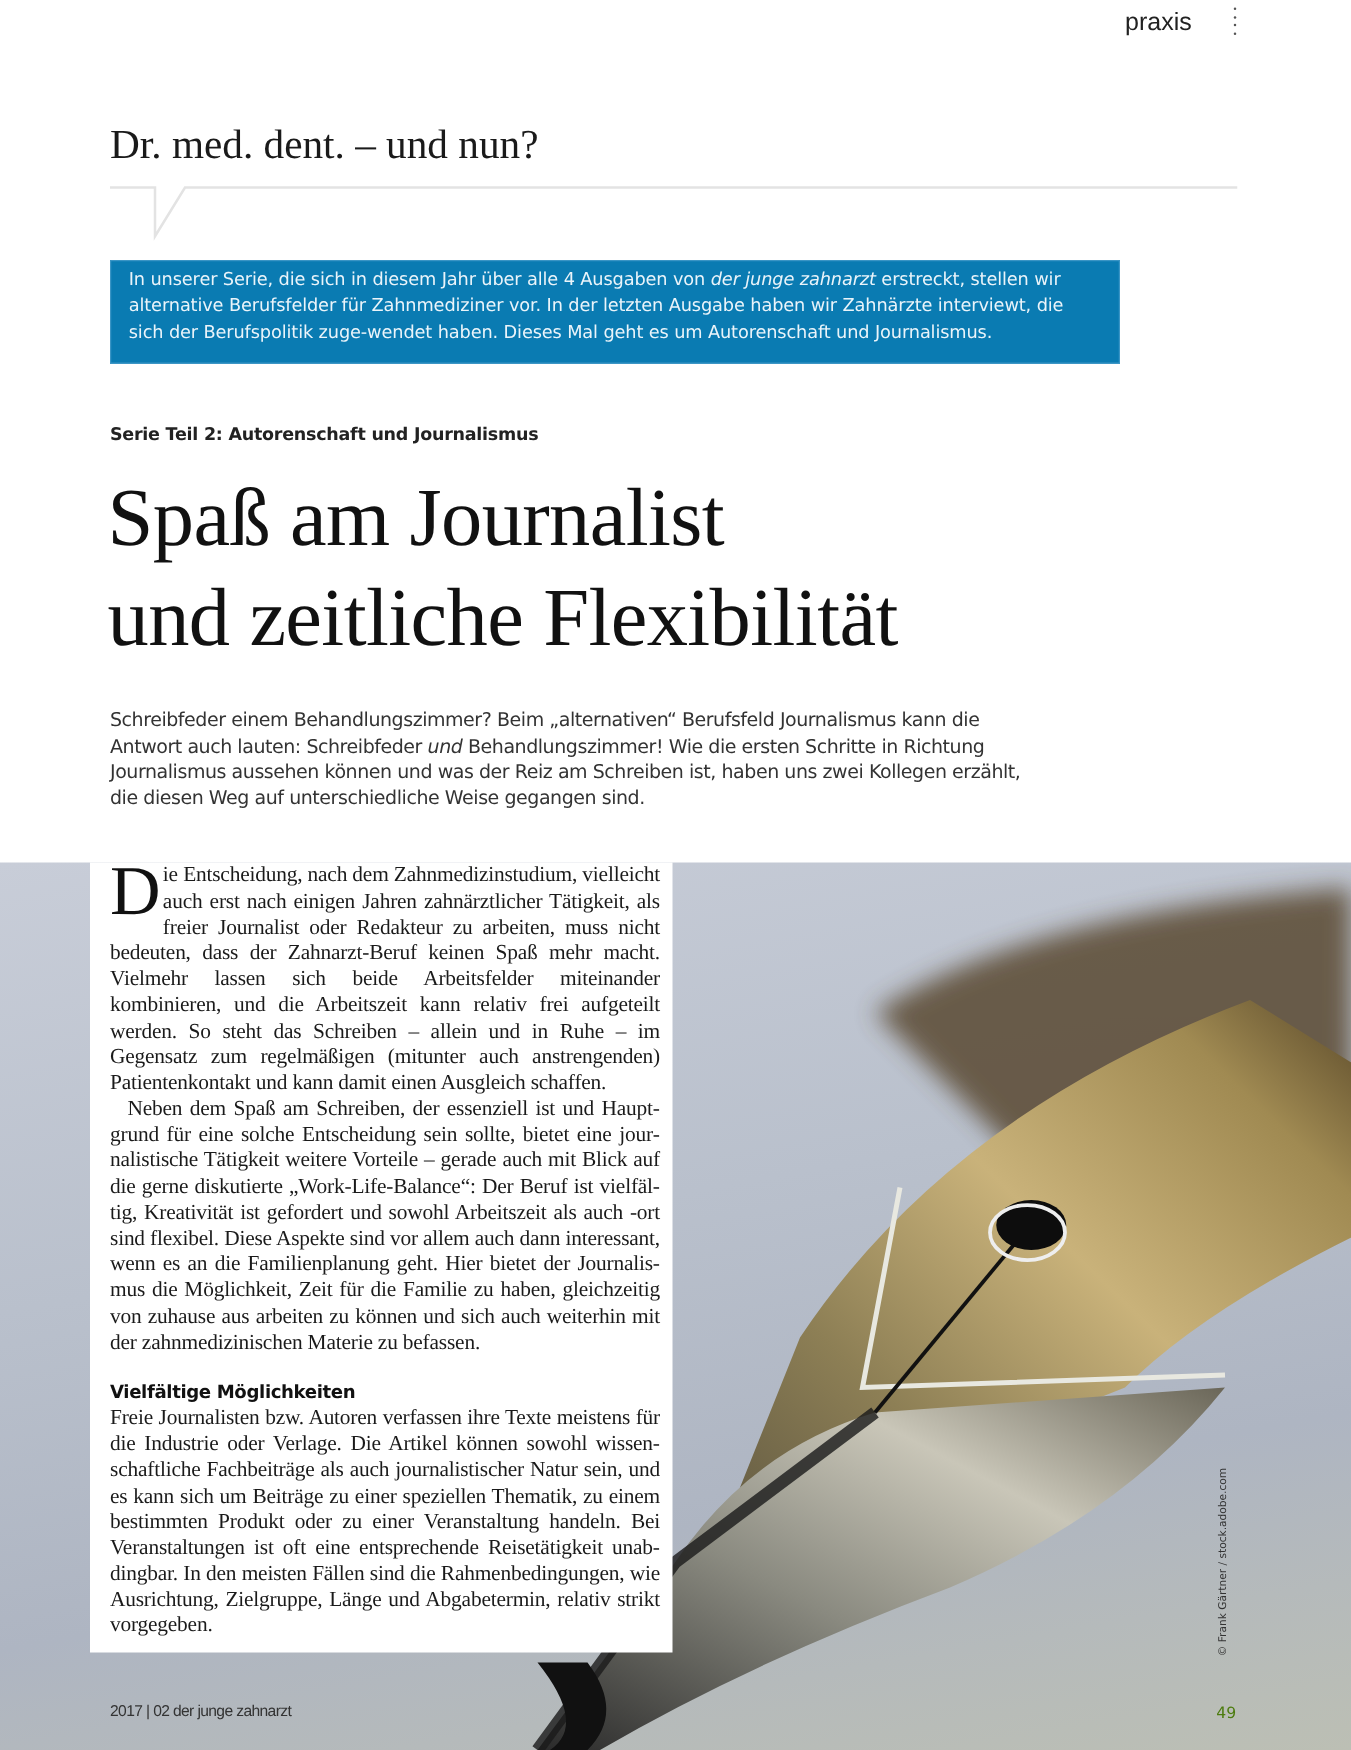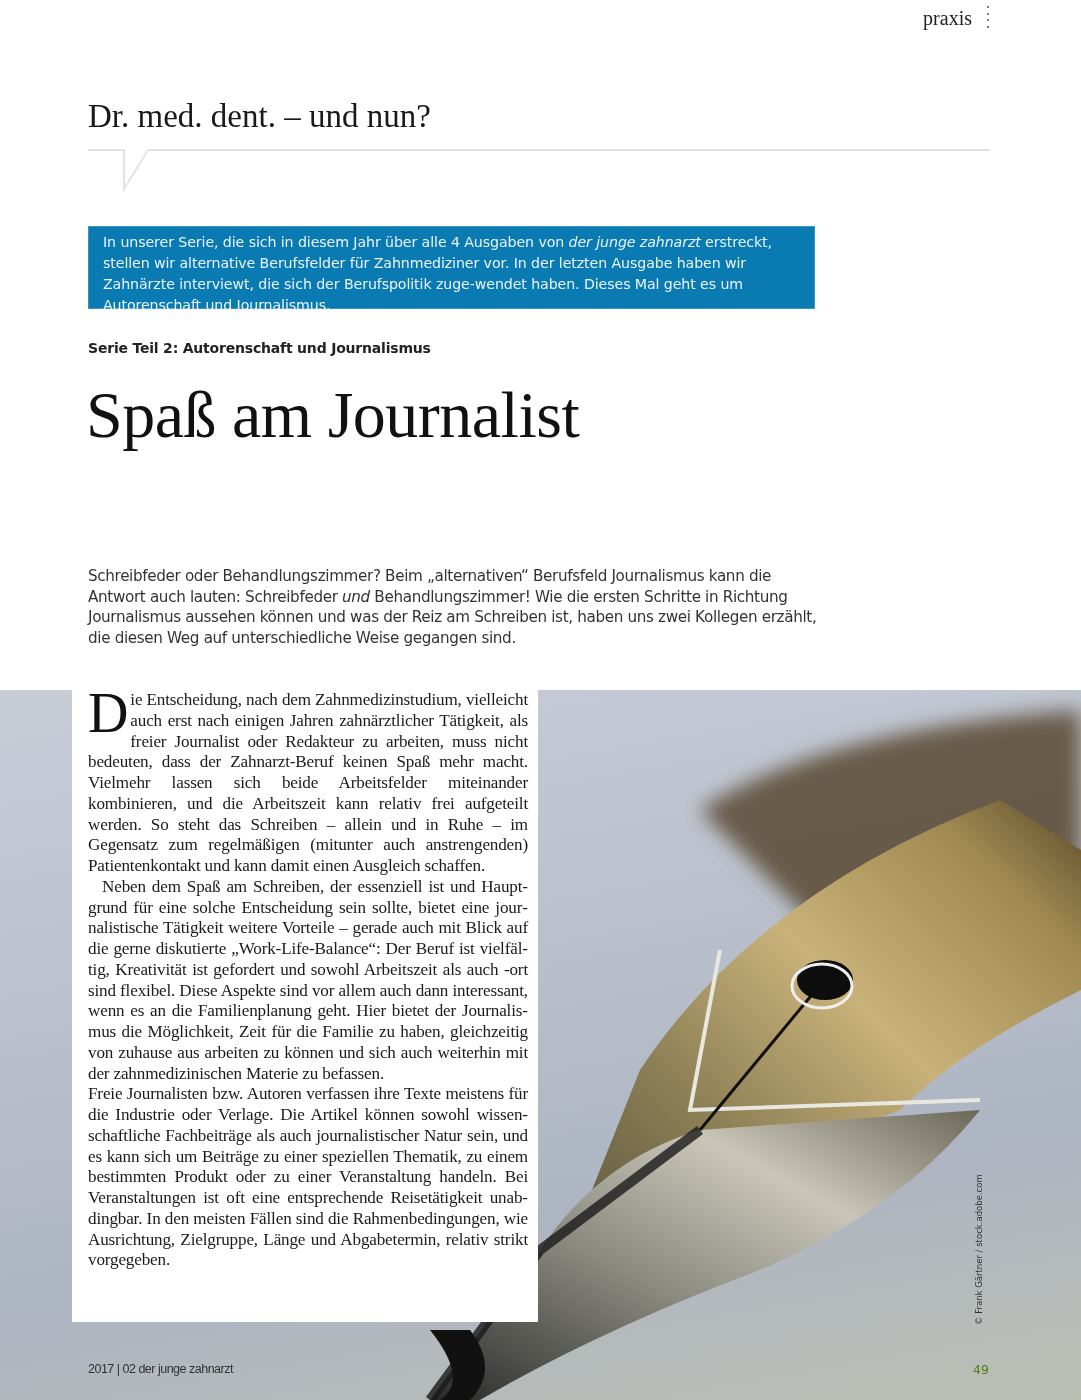--- a/index.html
+++ b/index.html
@@ -1,36 +1,36 @@
 <!DOCTYPE html>
 <html><head>
 <meta charset="utf-8">
 <style>
   * { box-sizing: border-box; margin: 0; padding: 0; }
   html, body { width: 1081px; height: 1400px; overflow: hidden; background: #ffffff; }
   body { position: relative; font-family: "Liberation Serif", serif; color: #1a1a1a; }
 
   .section-label {
-    position: absolute; top: 7px; left: 900px; width: 72px; text-align: right;
-    font-family: Liberation Serif, serif; font-size: 20px; color: #222;
+    position: absolute; top: 7px; left: 900px; width: 72px; 
+    font-family: Liberation Sans, sans-serif; font-size: 20px; color: #222;
   }
   .dots {
     position: absolute; top: 6px; left: 986px; width: 4px; height: 22px;
     display: flex; flex-direction: column; justify-content: space-between; align-items: center;
   }
   .dots span { width: 2px; height: 2px; background: #555; border-radius: 50%; display: block; }
 
   .series-title {
     position: absolute; top: 98px; left: 88px;
     font-family: "Liberation Serif", serif; font-size: 33px; color: #1a1a1a; text-align: center;
   }
   .speech-line { position: absolute; top: 146px; left: 88px; width: 902px; height: 48px; }
 
   .intro-box {
-    position: absolute; top: 226px; left: 88px; width: 727px; height: 83px;
+    position: absolute; top: 208px; left: 88px; width: 808px; height: 83px;
     background: #0a7bb2; border: 1px solid #3a95c5;
     padding: 5px 14px 0 14px;
     font-family: "DejaVu Sans", sans-serif; font-size: 14.2px; line-height: 21px; color: #eaf4fa;
     letter-spacing: -0.1px;
   }
   .intro-box em { font-style: italic; }
 
   .kicker {
     position: absolute; top: 340px; left: 88px;
     font-family: "DejaVu Sans", sans-serif; font-weight: bold; font-size: 14px; color: #222;
@@ -100,23 +100,24 @@
 <div class="series-title">Dr. med. dent. – und nun?</div>
 <svg class="speech-line" viewBox="0 0 902 48">
   <polyline points="0,4 36,4 36,43 60,4 902,4" fill="none" stroke="#e3e3e3" stroke-width="2"></polyline>
 </svg>
 
 <div class="intro-box"><span>In unserer Serie, die sich in diesem Jahr über alle 4 Ausgaben von </span><em>der junge zahnarzt</em><span> erstreckt, stellen wir alternative Berufsfelder für Zahnmediziner vor. In der letzten Ausgabe haben wir Zahnärzte interviewt, die sich der Berufspolitik zuge-wendet haben. Dieses Mal geht es um Autorenschaft und Journalismus.</span></div>
 
 <div class="kicker">Serie Teil 2: Autorenschaft und Journalismus</div>
 <div class="headline">
   <div>Spaß am Journalist</div>
+  <div>und zeitliche Flexibilität</div>
 </div>
 
-<div class="lead"><span>Schreibfeder oder Behandlungszimmer? Beim „alternativen“ Berufsfeld Journalismus kann die Antwort auch lauten: Schreibfeder </span><em>und</em><span> Behandlungszimmer! Wie die ersten Schritte in Richtung Journalismus aussehen können und was der Reiz am Schreiben ist, haben uns zwei Kollegen erzählt, die diesen Weg auf unterschiedliche Weise gegangen sind.</span></div>
+<div class="lead"><span>Schreibfeder einem Behandlungszimmer? Beim „alternativen“ Berufsfeld Journalismus kann die Antwort auch lauten: Schreibfeder </span><em>und</em><span> Behandlungszimmer! Wie die ersten Schritte in Richtung Journalismus aussehen können und was der Reiz am Schreiben ist, haben uns zwei Kollegen erzählt, die diesen Weg auf unterschiedliche Weise gegangen sind.</span></div>
 
 <div class="photo">
   <svg width="1081" height="710" viewBox="0 0 1081 710">
     <defs>
       <linearGradient id="gold" x1="0" y1="1" x2="1" y2="0">
         <stop offset="0" stop-color="#4a4538"></stop>
         <stop offset="0.35" stop-color="#8d7f55"></stop>
         <stop offset="0.6" stop-color="#c9b27a"></stop>
         <stop offset="0.85" stop-color="#a08a52"></stop>
         <stop offset="1" stop-color="#5b4a2a"></stop>
@@ -143,17 +144,18 @@
     <ellipse cx="822" cy="296" rx="30" ry="22" fill="none" stroke="#eee" stroke-width="3"></ellipse>
     <path d="M430 640 Q470 690 440 710 L470 710 Q500 680 470 640 Z" fill="#111"></path>
   </svg>
 </div>
 
 <div class="credit">© Frank Gärtner / stock.adobe.com</div>
 
 <div class="text-box">
   <p class="para"><span class="dropcap">D</span><span>ie Entscheidung, nach dem Zahnmedizinstudium, vielleicht auch erst nach einigen Jahren zahnärztlicher Tätigkeit, als freier Journalist oder Redakteur zu arbeiten, muss nicht bedeu­ten, dass der Zahnarzt-Beruf keinen Spaß mehr macht. Vielmehr lassen sich beide Arbeitsfelder miteinander kombinieren, und die Arbeitszeit kann relativ frei aufgeteilt werden. So steht das Schreiben – allein und in Ruhe – im Gegensatz zum regelmäßi­gen (mitunter auch anstrengenden) Patientenkontakt und kann damit einen Ausgleich schaffen.</span></p>
   <p class="para indent">Neben dem Spaß am Schreiben, der essenziell ist und Haupt­grund für eine solche Entscheidung sein sollte, bietet eine jour­nalistische Tätigkeit weitere Vorteile – gerade auch mit Blick auf die gerne diskutierte „Work-Life-Balance“: Der Beruf ist vielfäl­tig, Kreativität ist gefordert und sowohl Arbeitszeit als auch -ort sind flexibel. Diese Aspekte sind vor allem auch dann interessant, wenn es an die Familienplanung geht. Hier bietet der Journalis­mus die Möglichkeit, Zeit für die Familie zu haben, gleichzeitig von zuhause aus arbeiten zu können und sich auch weiterhin mit der zahnmedizinischen Materie zu befassen.</p>
+  <h3 class="subhead">Vielfältige Möglichkeiten</h3>
   <p class="para">Freie Journalisten bzw. Autoren verfassen ihre Texte meistens für die Industrie oder Verlage. Die Artikel können sowohl wissen­schaftliche Fachbeiträge als auch journalistischer Natur sein, und es kann sich um Beiträge zu einer speziellen Thematik, zu einem bestimmten Produkt oder zu einer Veranstaltung handeln. Bei Veranstaltungen ist oft eine entsprechende Reisetätigkeit unab­dingbar. In den meisten Fällen sind die Rahmenbedingungen, wie Ausrichtung, Zielgruppe, Länge und Abgabetermin, relativ strikt vorgegeben.</p>
 </div>
 
 <div class="footer-left">2017 | 02 der junge zahnarzt</div>
 <div class="footer-page">49</div>
 
 </body></html>

